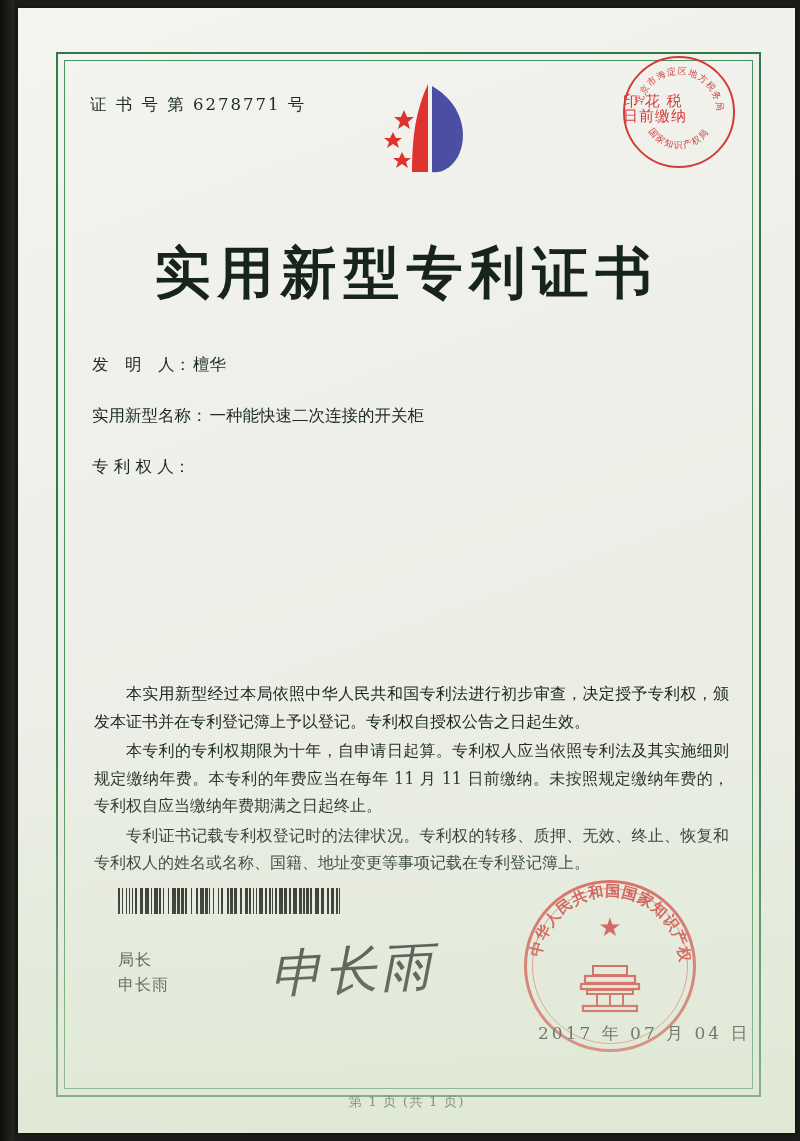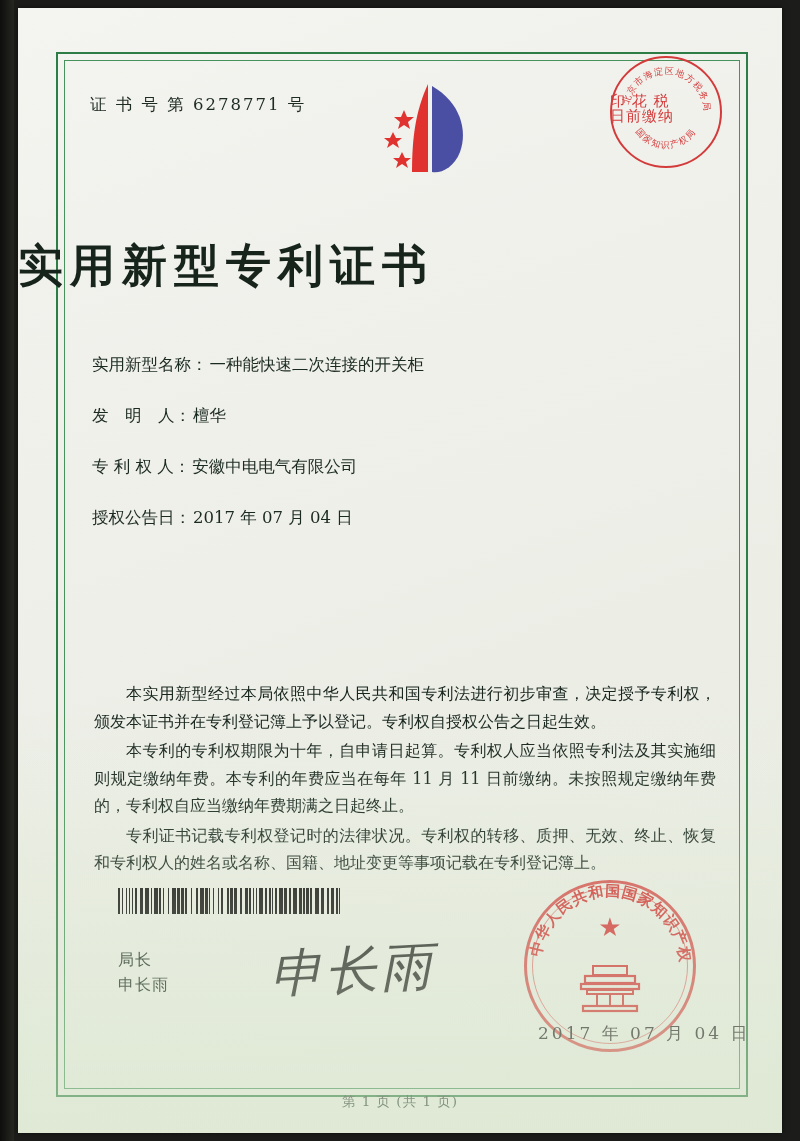--- a/index.html
+++ b/index.html
@@ -10,20 +10,21 @@
     overflow:hidden;
   }
   .page{
     position:absolute;
     left:18px;top:8px;
     width:764px;height:1125px;
     background:#f2f2ee;
     background-image:
       linear-gradient(160deg,#f4f4f0 0%,#eff0ea 35%,#eceee6 60%,#e9ece3 100%);
     box-shadow:0 0 6px rgba(0,0,0,.5);
+    padding-left:13px;
   }
   
   .page:after{
     content:"";position:absolute;left:0;right:0;bottom:0;height:420px;
     background:linear-gradient(to bottom,rgba(225,235,215,0) 0%,rgba(214,230,200,.55) 100%);
     pointer-events:none;
   }
   .border-outer{
     position:absolute;left:38px;top:44px;right:34px;bottom:36px;
     border:2.5px solid #2f7d46;
@@ -58,22 +59,22 @@
   }
   .seal-top .txt{
     position:absolute;left:0;right:0;top:38px;text-align:left;
     color:#d33b3b;font-size:15px;line-height:15px;letter-spacing:1px;
   }
   .seal-top .arc{
     position:absolute;inset:10px;color:#d33b3b;font-size:9.5px;
   }
 
   .title{
-    position:absolute;left:0;right:0;top:228px;
-    font-size:45px;font-weight:bold;color:#16241c;letter-spacing:7px;
+    position:absolute;left:0;right:0;top:228px;text-align:center;
+    font-size:56px;font-weight:bold;color:#16241c;letter-spacing:7px;
     font-family:"DejaVu Serif","Liberation Serif",serif;
   }
 
   .fields{position:absolute;left:74px;top:345px;right:60px;}
   .field{
     display:flex;align-items:flex-start;
     font-size:16.5px;color:#1b2a21;margin-bottom:27px;line-height:1.45;
   }
   .f-label{white-space:pre;}
   .f-value{margin-left:2px;}
@@ -183,34 +184,29 @@
         <text font-size="9" fill="#d33b3b" letter-spacing="1.2">
           <textPath href="#arcBot" startOffset="18%">国家知识产权局</textPath>
         </text>
       </svg>
     </div>
 
     <div class="title">实用新型专利证书</div>
 
     <div class="fields">
       <div class="field">
+        <span class="f-label">发　明　人：</span>
+        <span class="f-value">檀华</span>
+      </div>
+      <div class="field">
         <span class="f-label">实用新型名称：</span>
         <span class="f-value">一种能快速二次连接的开关柜</span>
       </div>
       <div class="field">
-        <span class="f-label">发　明　人：</span>
-        <span class="f-value">檀华</span>
-      </div>
-      <div class="field">
         <span class="f-label">专 利 权 人：</span>
-        <span class="f-value">安徽中电电气有限公司</span>
-      </div>
-      <div class="field">
-        <span class="f-label">授权公告日：</span>
-        <span class="f-value">2017 年 07 月 04 日</span>
       </div>
     </div>
 
     <div class="body-text">
       <p>本实用新型经过本局依照中华人民共和国专利法进行初步审查，决定授予专利权，颁发本证书并在专利登记簿上予以登记。专利权自授权公告之日起生效。</p>
       <p>本专利的专利权期限为十年，自申请日起算。专利权人应当依照专利法及其实施细则规定缴纳年费。本专利的年费应当在每年 11 月 11 日前缴纳。未按照规定缴纳年费的，专利权自应当缴纳年费期满之日起终止。</p>
       <p>专利证书记载专利权登记时的法律状况。专利权的转移、质押、无效、终止、恢复和专利权人的姓名或名称、国籍、地址变更等事项记载在专利登记簿上。</p>
     </div>
 
     <div class="barcode" id="barcode">

